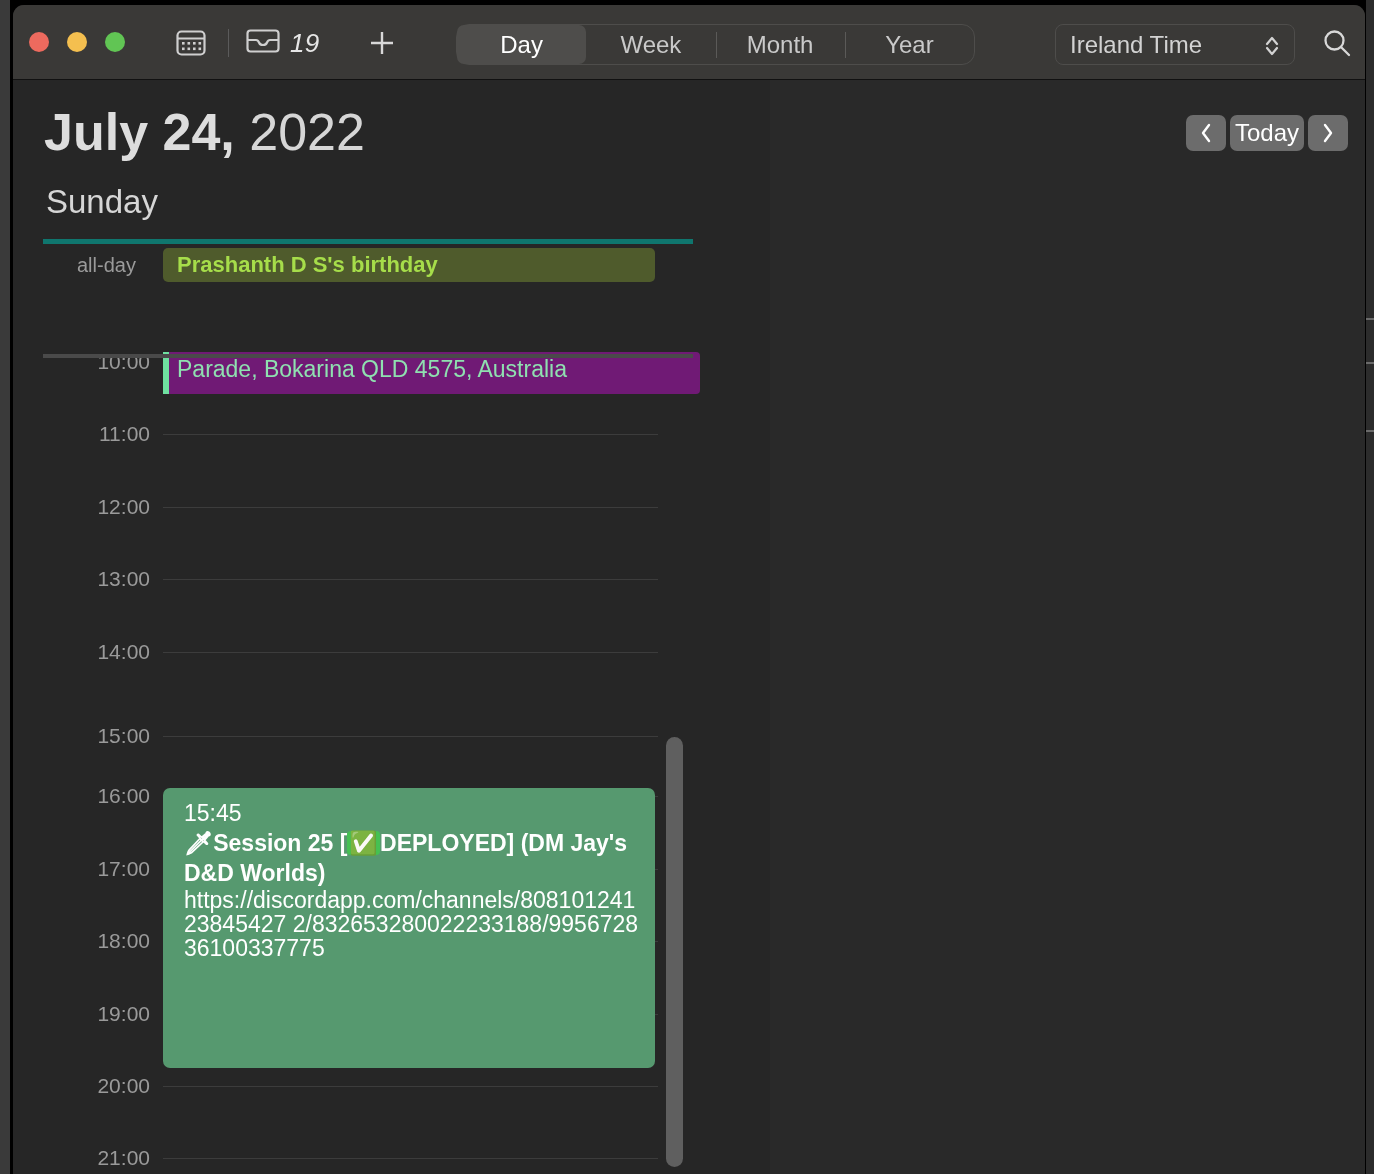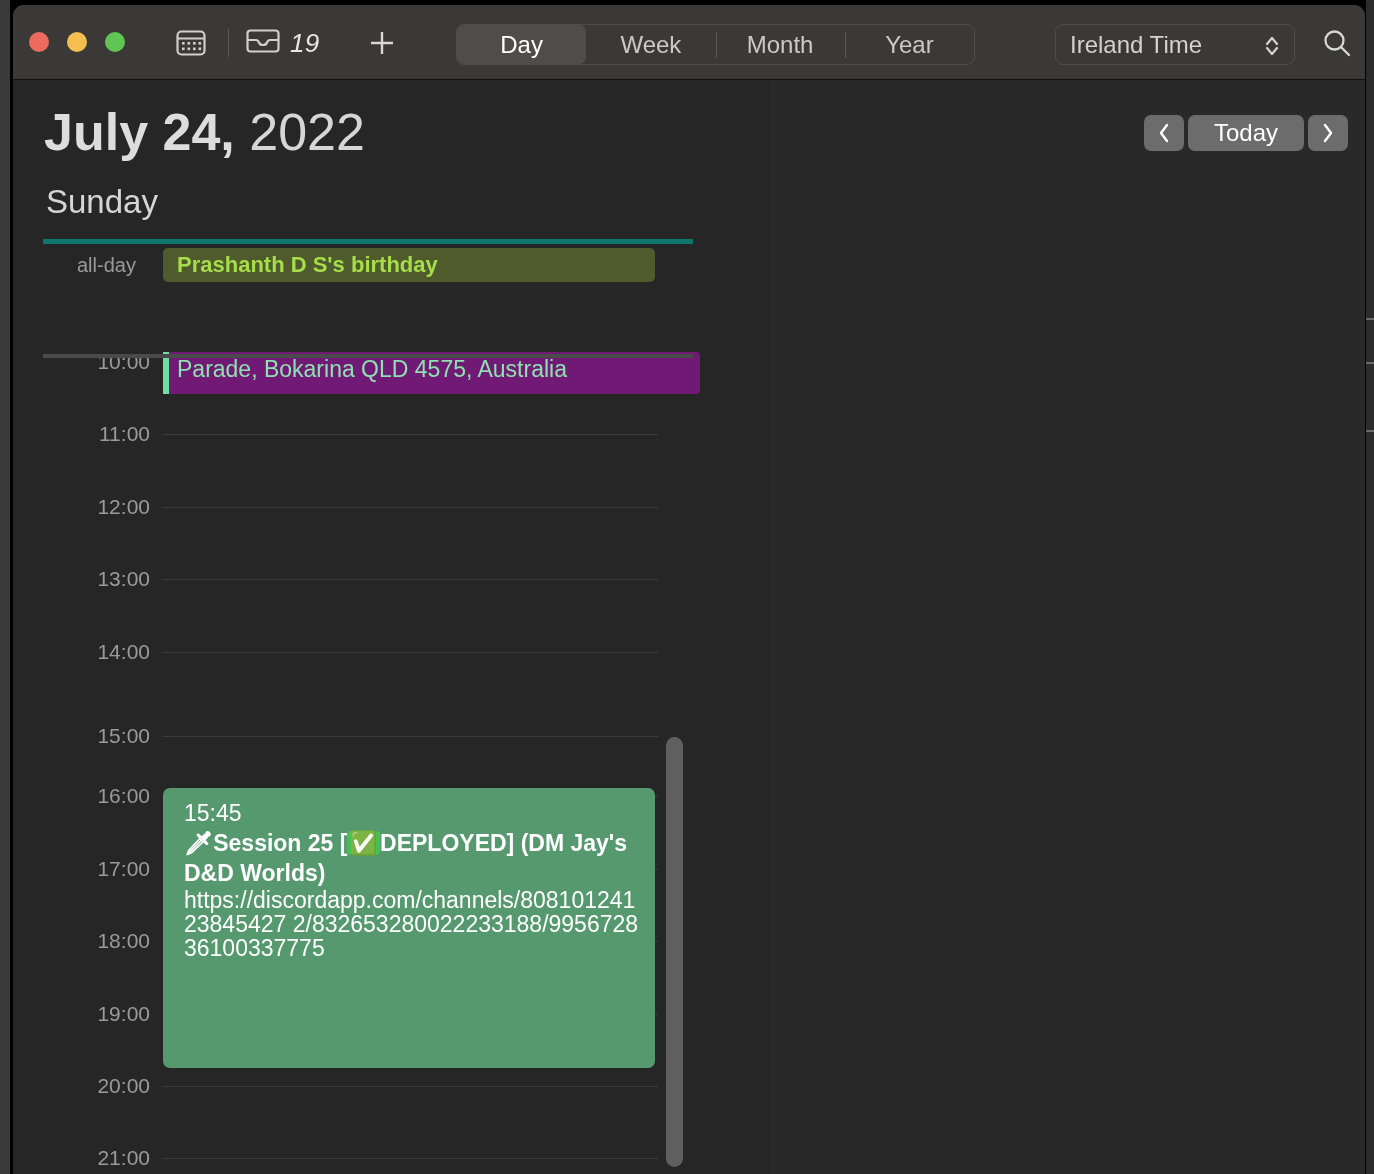--- a/index.html
+++ b/index.html
@@ -85,21 +85,21 @@
     font-style: italic;
   }
   #tb-add { left: 352px; }
 
   
   #segmented {
     position: absolute;
     left: 443px; top: 19px;
     width: 519px; height: 41px;
     border: 1px solid #4e4d4b;
-    border-radius: 8px;
+    border-radius: 13px;
     display: flex;
     align-items: stretch;
     box-sizing: border-box;
   }
   .seg {
     flex: 1;
     display: flex;
     align-items: center;
     justify-content: center;
     font-size: 24px;
@@ -329,21 +329,21 @@
     border-radius: 7px;
     height: 36px;
     display: flex;
     align-items: center;
     justify-content: center;
     color: #ffffff;
   }
   #nav-prev { width: 40px; }
   #nav-next { width: 40px; }
   #nav-today {
-    padding: 0 26px;
+    padding: 0 5px;
     font-size: 24px;
   }
 </style>
 </head>
 <body>
 
 <div id="bg-left-sliver"></div>
 <div id="bg-right-sliver">
   <div class="rs-line" style="top:318px"></div>
   <div class="rs-line" style="top:362px"></div>

